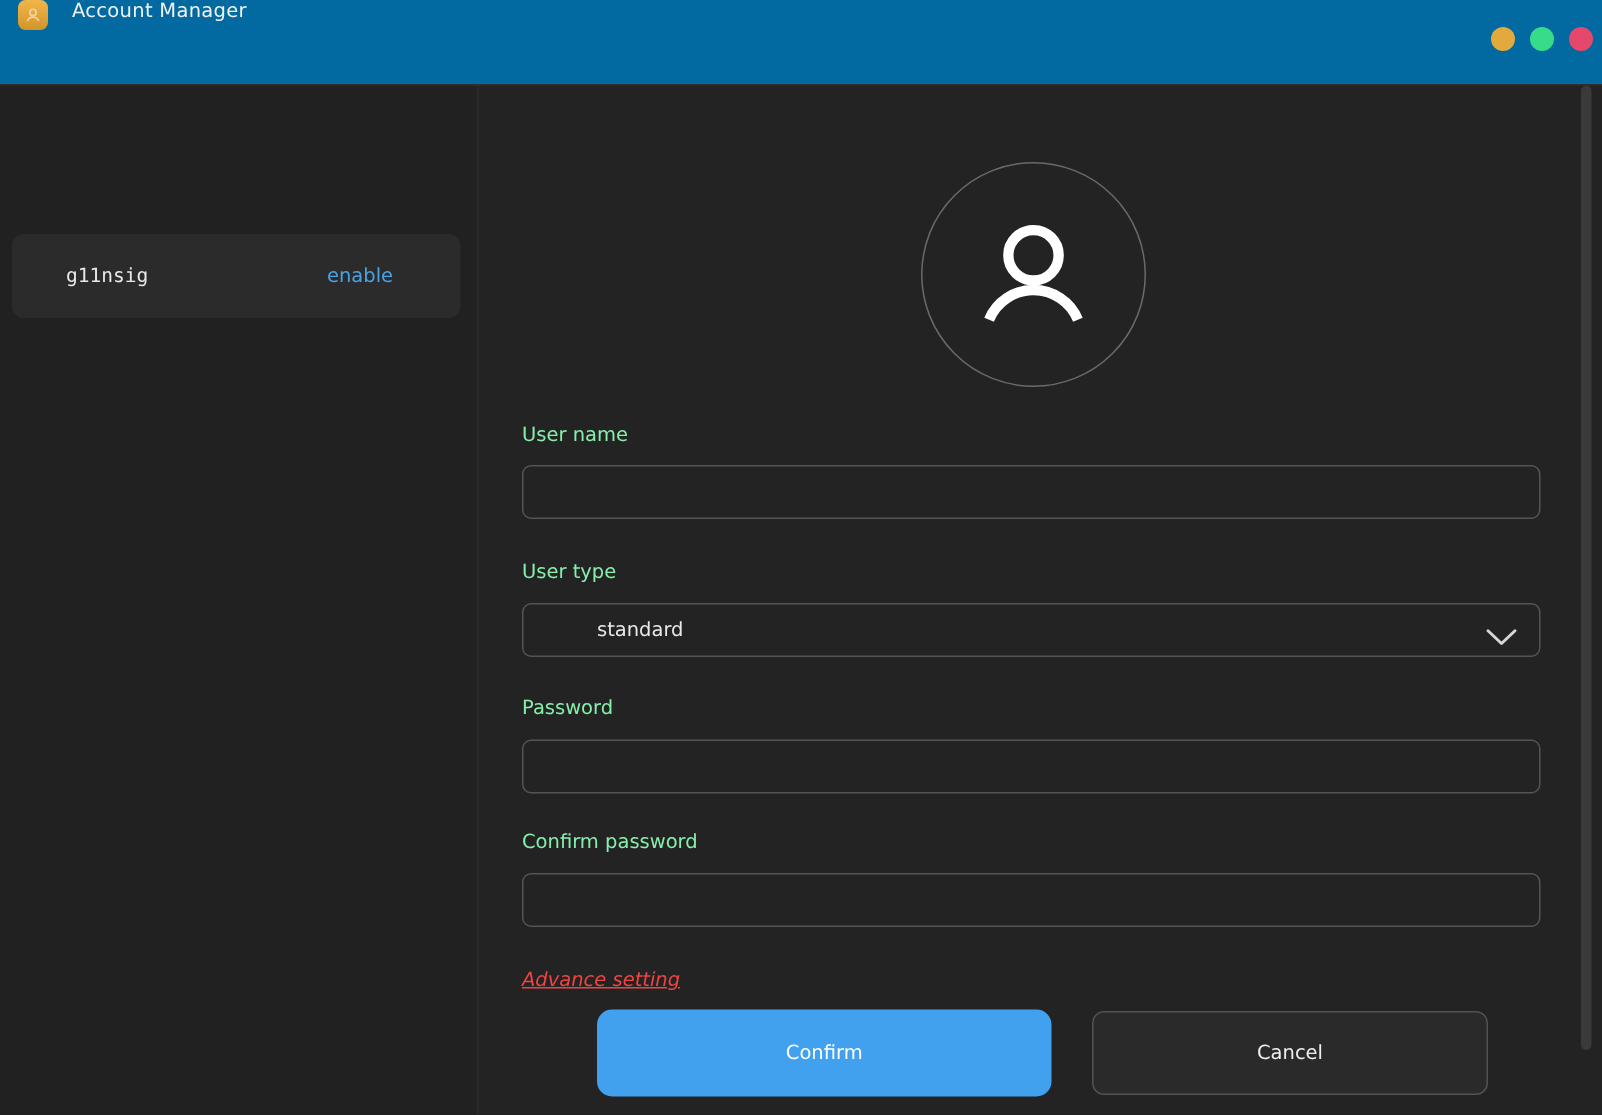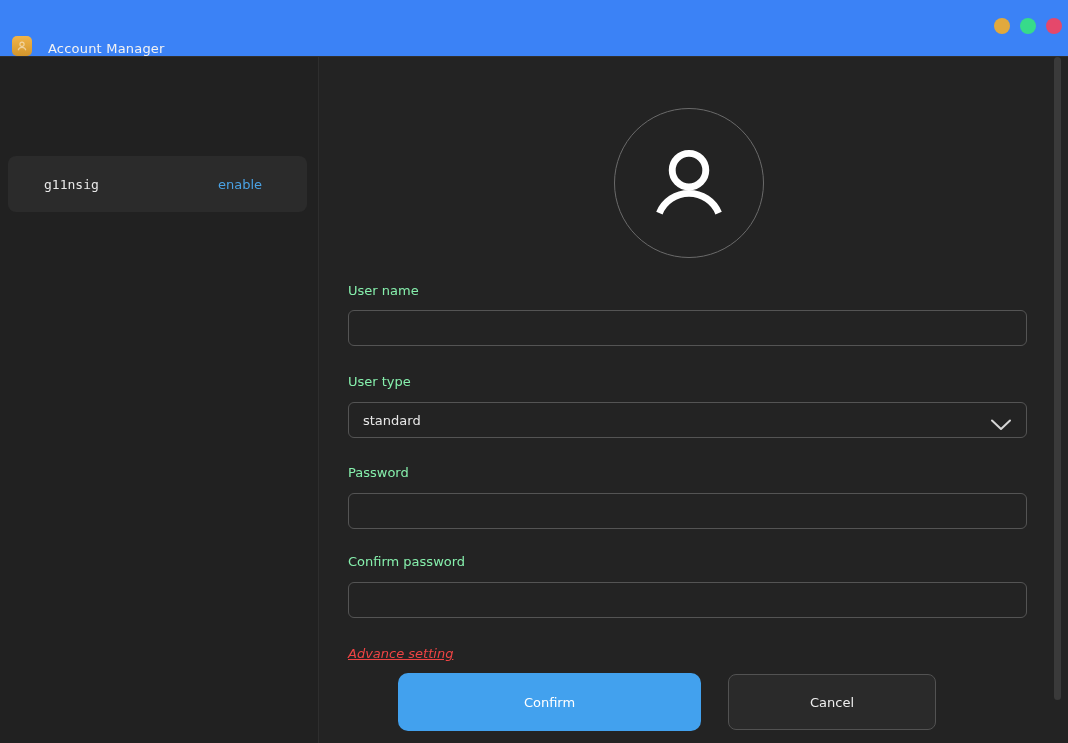--- a/index.html
+++ b/index.html
@@ -2,21 +2,21 @@
 <html><head>
 <meta charset="utf-8">
 <style>
   * { margin:0; padding:0; box-sizing:border-box; }
   html,body { background:#232323; }
   body { font-family:"DejaVu Sans","Liberation Sans",sans-serif; }
   .window { position:relative; width:1068px; height:743px; background:#232323; overflow:hidden; }
 
   
   .titlebar { position:absolute; top:0; left:0; right:0; height:57px;
-    background:#3b82f6; border-bottom:1px solid #2f2f2f; display:flex; align-items:flex-end; }
+    background:#0369a1; border-bottom:1px solid #2f2f2f; display:flex; align-items:flex-start; }
   .app-icon { width:20px; height:20px; margin-left:12px; border-radius:5px;
     background:linear-gradient(#f1b54a,#d2952b); display:flex; align-items:center; justify-content:center; }
   .app-title { margin-left:16px; font-size:13px; color:#f2f2f2; letter-spacing:.2px; }
   .window-controls { position:absolute; right:6px; top:18px; display:flex; gap:10px; }
   .wc-dot { width:16px; height:16px; border-radius:50%; cursor:pointer; }
   .wc-min { background:#e2a93d; }
   .wc-max { background:#37db8a; }
   .wc-close { background:#e5486b; }
 
   
@@ -38,36 +38,36 @@
   
   .main { position:absolute; left:320px; top:57px; right:0; bottom:0; background:#232323; }
   .avatar { position:absolute; left:294px; top:51px; width:150px; height:150px;
     border-radius:50%; border:1px solid #6a6a6a; display:flex; align-items:center; justify-content:center; }
 
   .field-label { position:absolute; left:28px; font-size:13px; color:#86efac; }
   .field-input { position:absolute; left:28px; width:679px; height:36px;
     background:transparent; border:1px solid #545454; border-radius:6px;
     color:#e8e8e8; font-size:13px; padding:0 13px; font-family:inherit; outline:none; }
   .lbl-username { top:226px; }  .inp-username { top:253px; }
-  .lbl-usertype { top:317px; }  .sel-usertype { top:345px; }
+  .lbl-usertype { top:317px; }  .sel-usertype { top:345px;padding-left:35px; }
   .lbl-password { top:408px; }  .inp-password { top:436px; }
   .lbl-confirm  { top:497px; }  .inp-confirm  { top:525px; }
 
   .select-box { position:absolute; left:28px; width:679px; height:36px;
     border:1px solid #545454; border-radius:6px; display:flex; align-items:center; cursor:pointer; }
   .select-value { margin-left:14px; font-size:13px; color:#e8e8e8; }
   .select-chevron { position:absolute; right:14px; top:13px; }
 
   .advance-link { position:absolute; left:28px; top:589px; font-size:13px; color:#ef4444;
     text-decoration:underline; cursor:pointer;font-style:italic; }
 
   .btn-confirm { position:absolute; left:78px; top:616px; width:303px; height:58px;
     background:#42a1ee; color:#ffffff; border:none; border-radius:10px;
     font-size:13px; font-family:inherit; cursor:pointer; }
-  .btn-cancel { position:absolute; left:408px; top:617px; width:208px; height:56px;
+  .btn-cancel { position:absolute; left:408px; top:617px; width:264px; height:56px;
     background:#2a2a2a; color:#eeeeee; border:1px solid #525252; border-radius:8px;
     font-size:13px; font-family:inherit; cursor:pointer; }
 
   
   .scroll-thumb { position:absolute; left:1054px; top:57px; width:7px; height:643px;
     background:#3a3a3a; border-radius:4px; cursor:pointer; }
 </style>
 </head>
 <body>
 

